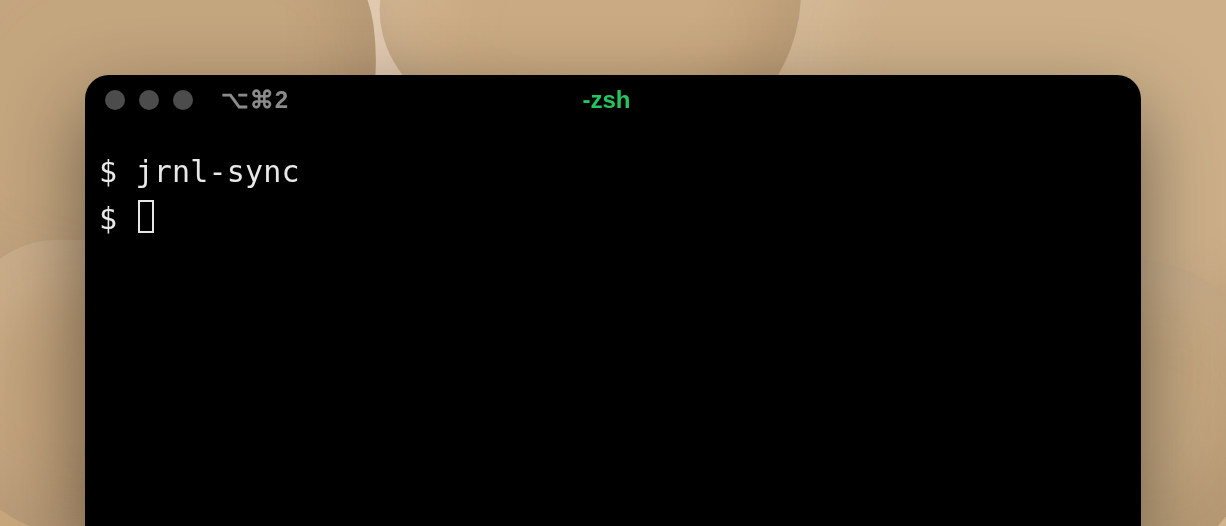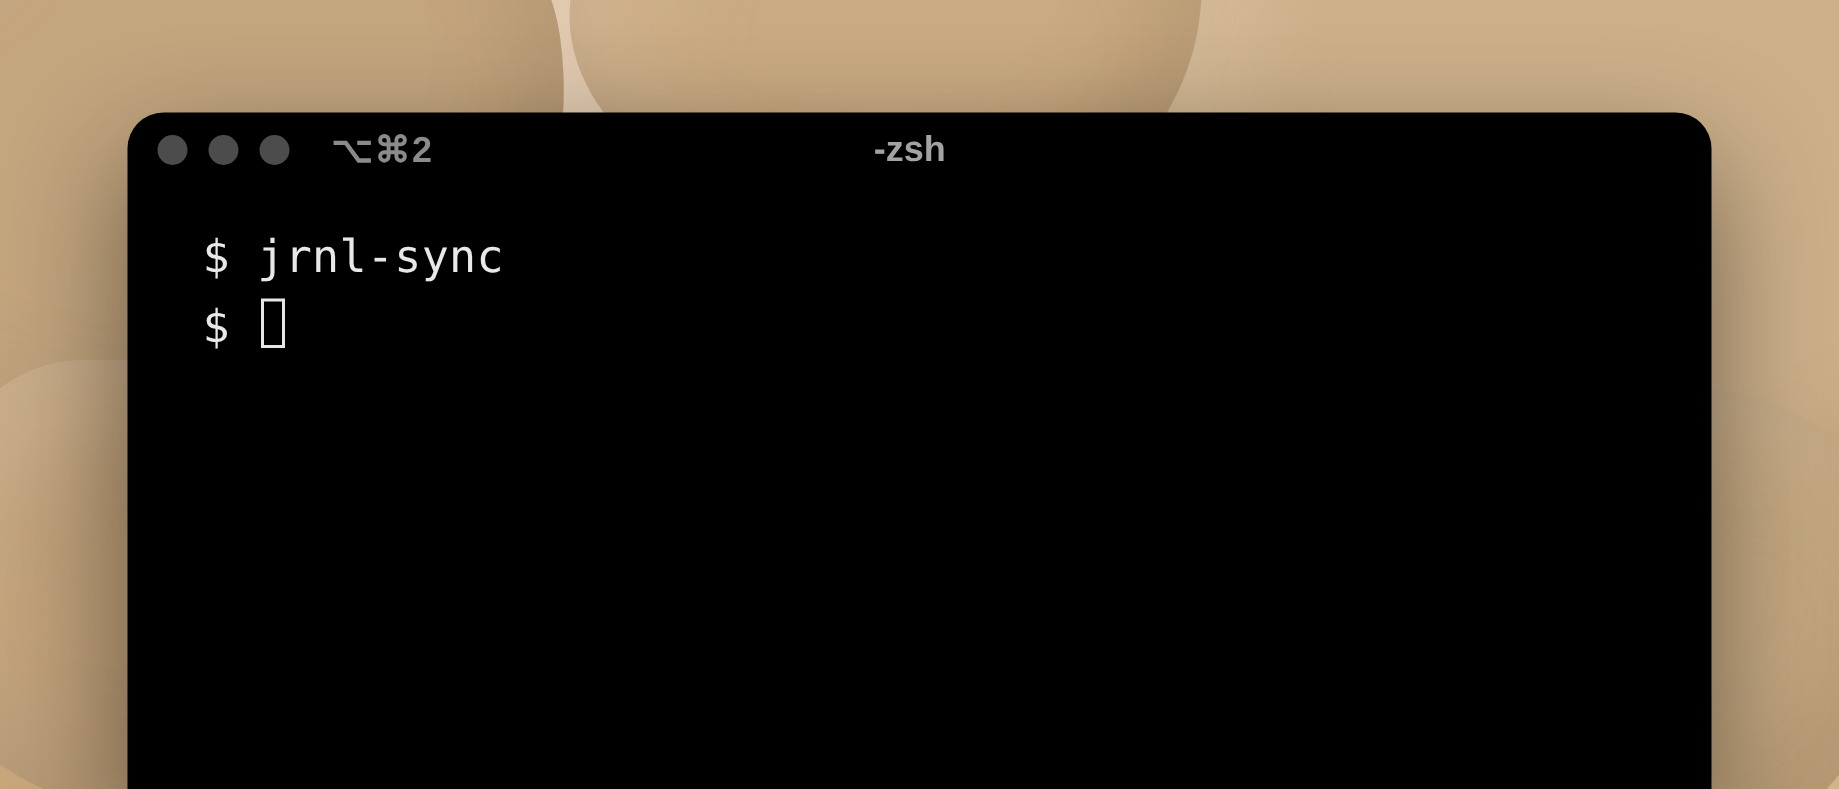--- a/index.html
+++ b/index.html
@@ -83,36 +83,36 @@
     letter-spacing: 1px;
     color: #8b8b8b;
     font-weight: 700;
   }
 
   .title-center {
     position: absolute;
     left: 0; right: 13px;
     text-align: center;
     pointer-events: none;
-    color: #a3a3a3;
+    color: #22c55e;
     font-weight: 600;
   }
 
   .term-body {
     flex: 1;
     padding: 24px 14px 0 14px;
     color: #e8e8e8;
     font-size: 30px;
     line-height: 1.55;
     white-space: pre;
     font-family: ui-monospace, "SF Mono", Menlo, Consolas, monospace;
     letter-spacing: 0.2px;
   }
 
-  .line { display: block; margin-left: 36px; }
+  .line { display: block; }
 
   .prompt { color: #e8e8e8; }
 
   .cursor-block {
     display: inline-block;
     width: 0.55em;
     height: 1.1em;
     border: 2px solid #e6e6e6;
     box-sizing: border-box;
     vertical-align: -0.15em;

